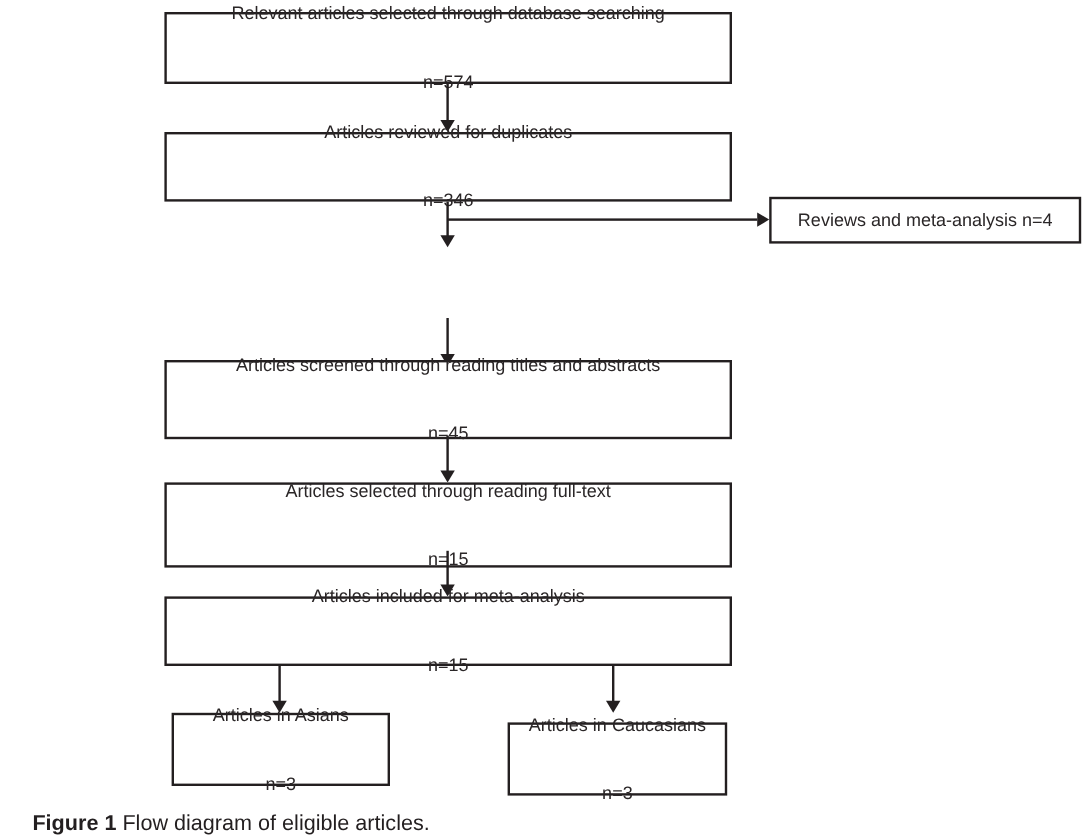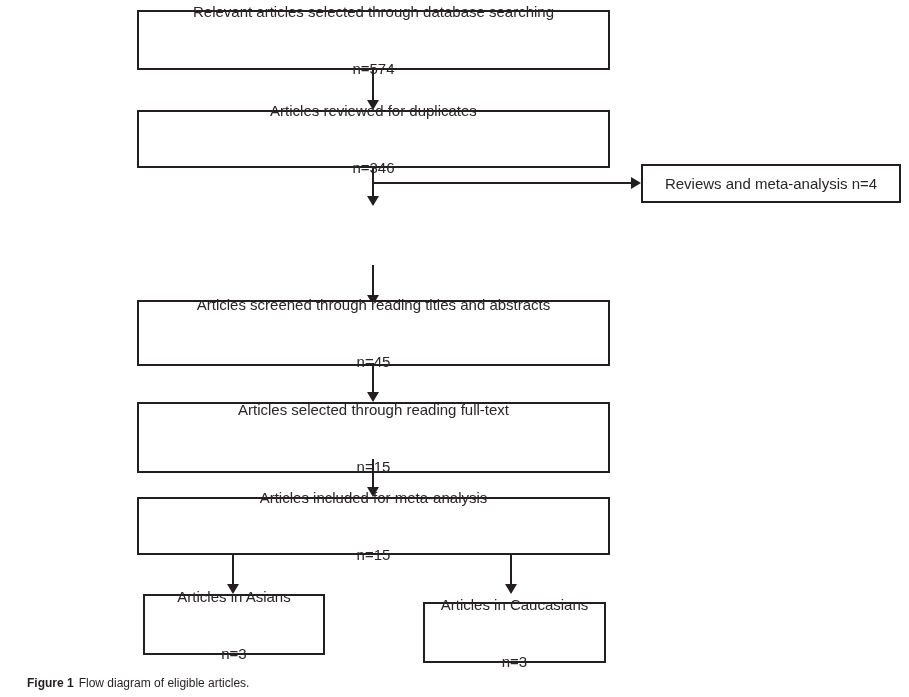--- a/index.html
+++ b/index.html
@@ -53,21 +53,21 @@
     position: absolute;
     width: 0; height: 0;
     border-top: 6px solid transparent;
     border-bottom: 6px solid transparent;
     border-left: 10px solid #231f20;
   }
   .caption {
     position: absolute;
     left: 27px;
     top: 676px;
-    font-size: 12px;
+    font-size: 18px;
     color: #231f20;
   }
   .caption .cap-label { font-weight: bold; margin-right: 5px; }
 </style>
 </head>
 <body>
 
 <div class="canvas">
 
   <div class="fbox b-main b1">

